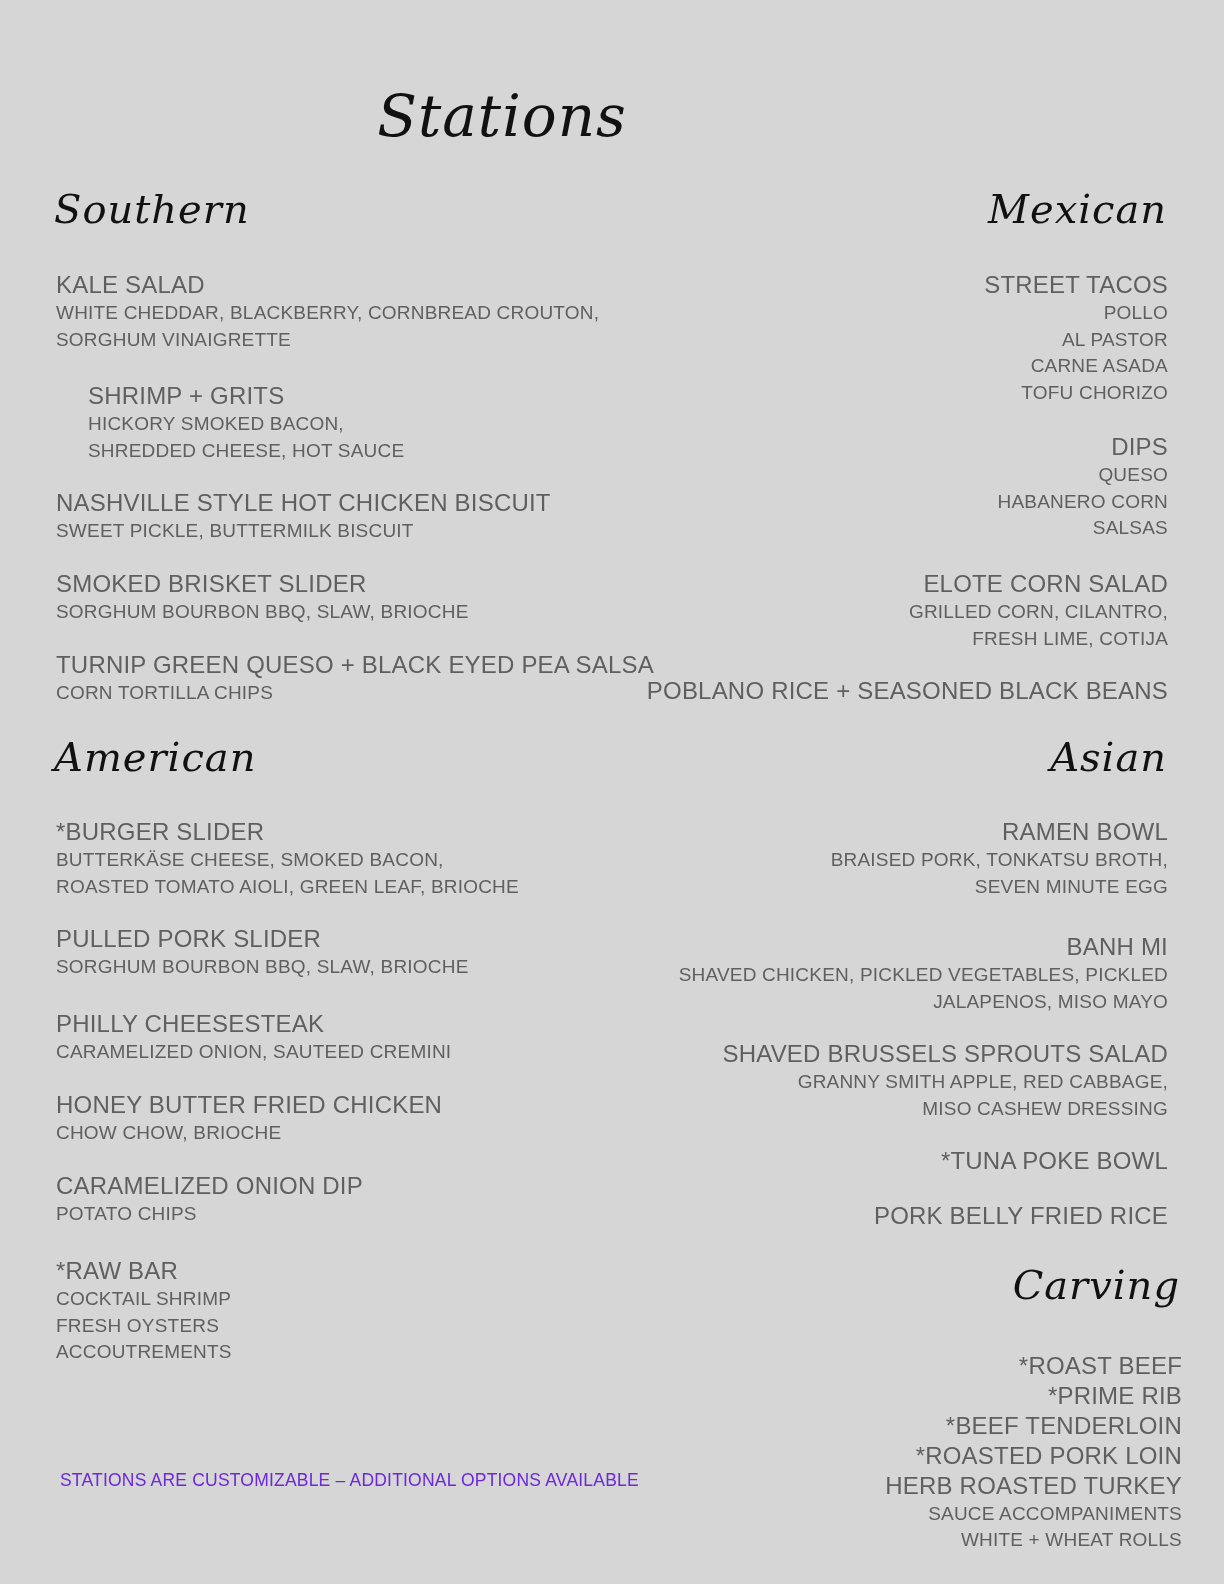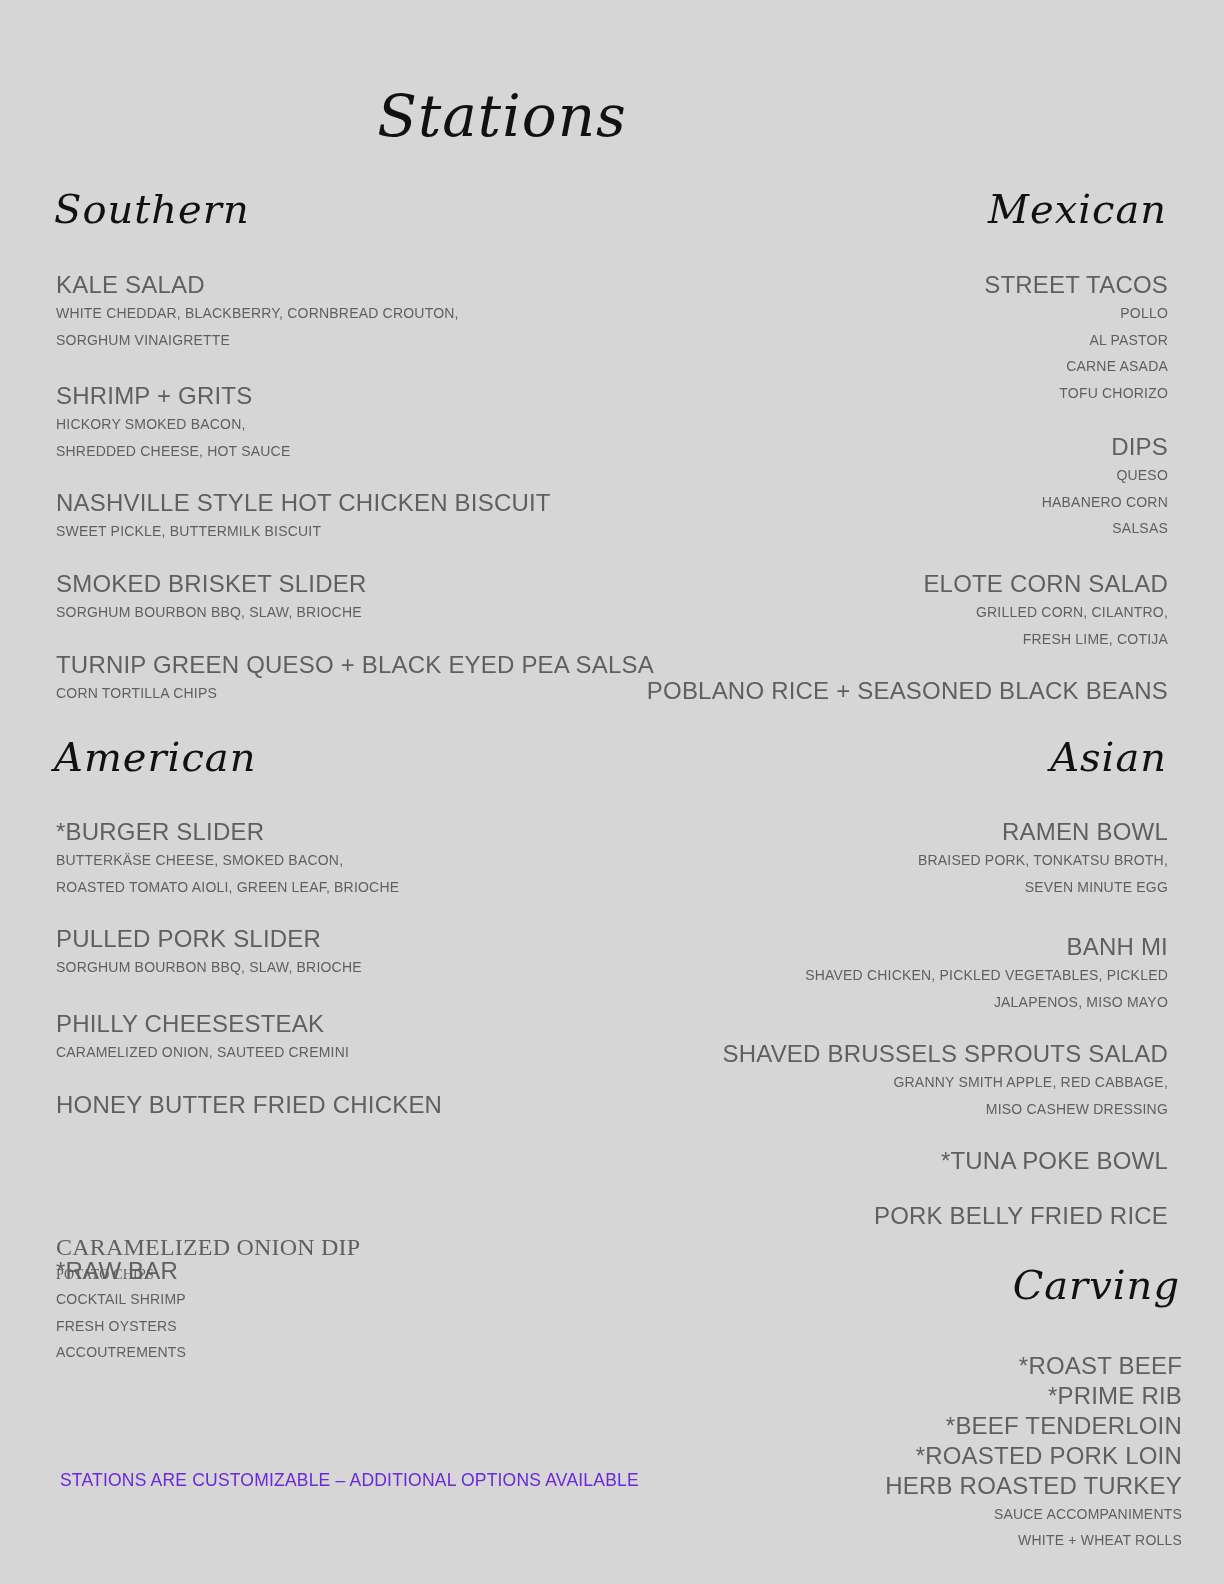--- a/index.html
+++ b/index.html
@@ -18,41 +18,41 @@
     position: absolute;
     white-space: nowrap;
     letter-spacing: 1px;
   }
   .page-title { top: 82px; left: 0; width: 1004px; text-align: center; font-size: 58px; }
   .col { position: absolute; }
   .left { left: 56px; width: 600px; text-align: left; }
   .right { right: 45px; width: 560px; text-align: right; }
   .heading { font-size: 40px; position: absolute; }
   .item-name { font-size: 24px; line-height: 30px; text-transform: uppercase; letter-spacing: 0.2px; }
-  .item-desc { font-size: 14px; line-height: 26.5px; text-transform: uppercase; letter-spacing: 0.2px; }
+  .item-desc { font-size: 19px; line-height: 26.5px; text-transform: uppercase; letter-spacing: 0.2px; }
   .item { position: absolute; }
   .left .item { left: 0; }
   .right .item { right: 0; }
   .footnote { position: absolute; left: 60px; top: 1470px; font-size: 17.5px; text-transform: uppercase; color: #6d28d9; letter-spacing: 0.2px; }
   .carv .item-name { line-height: 30px; margin-left: 36px; }
   .carv .item-desc { line-height: 26px; }
 </style>
 </head>
 <body>
 
 <div class="script page-title">Stations</div>
 
 <div class="script heading" style="left:54px; top:186px;">Southern</div>
 <div class="col left">
   <div class="item" style="top:270px;">
     <div class="item-name">Kale Salad</div>
     <div class="item-desc">White Cheddar, Blackberry, Cornbread Crouton,</div>
     <div class="item-desc">Sorghum Vinaigrette</div>
   </div>
-  <div class="item" style="top:381px;">
+  <div class="item" style="top:381px;margin-left:32px;">
     <div class="item-name">Shrimp + Grits</div>
     <div class="item-desc">Hickory Smoked Bacon,</div>
     <div class="item-desc">Shredded Cheese, Hot Sauce</div>
   </div>
   <div class="item" style="top:488px;">
     <div class="item-name">Nashville Style Hot Chicken Biscuit</div>
     <div class="item-desc">Sweet Pickle, Buttermilk Biscuit</div>
   </div>
   <div class="item" style="top:569px;">
     <div class="item-name">Smoked Brisket Slider</div>
@@ -99,22 +99,23 @@
   <div class="item" style="top:924px;">
     <div class="item-name">Pulled Pork Slider</div>
     <div class="item-desc">Sorghum Bourbon BBQ, Slaw, Brioche</div>
   </div>
   <div class="item" style="top:1009px;">
     <div class="item-name">Philly Cheesesteak</div>
     <div class="item-desc">Caramelized Onion, Sauteed Cremini</div>
   </div>
   <div class="item" style="top:1090px;">
     <div class="item-name">Honey Butter Fried Chicken</div>
+    <div class="item-desc">Chow Chow, Brioche</div>
   </div>
-  <div class="item" style="top:1232px;font-family:Liberation Serif, serif;">
+  <div class="item" style="top:1171px;">
     <div class="item-name">Caramelized Onion Dip</div>
     <div class="item-desc">Potato Chips</div>
   </div>
   <div class="item" style="top:1256px;">
     <div class="item-name">*Raw Bar</div>
     <div class="item-desc">Cocktail Shrimp</div>
     <div class="item-desc">Fresh Oysters</div>
     <div class="item-desc">Accoutrements</div>
   </div>
 </div>

